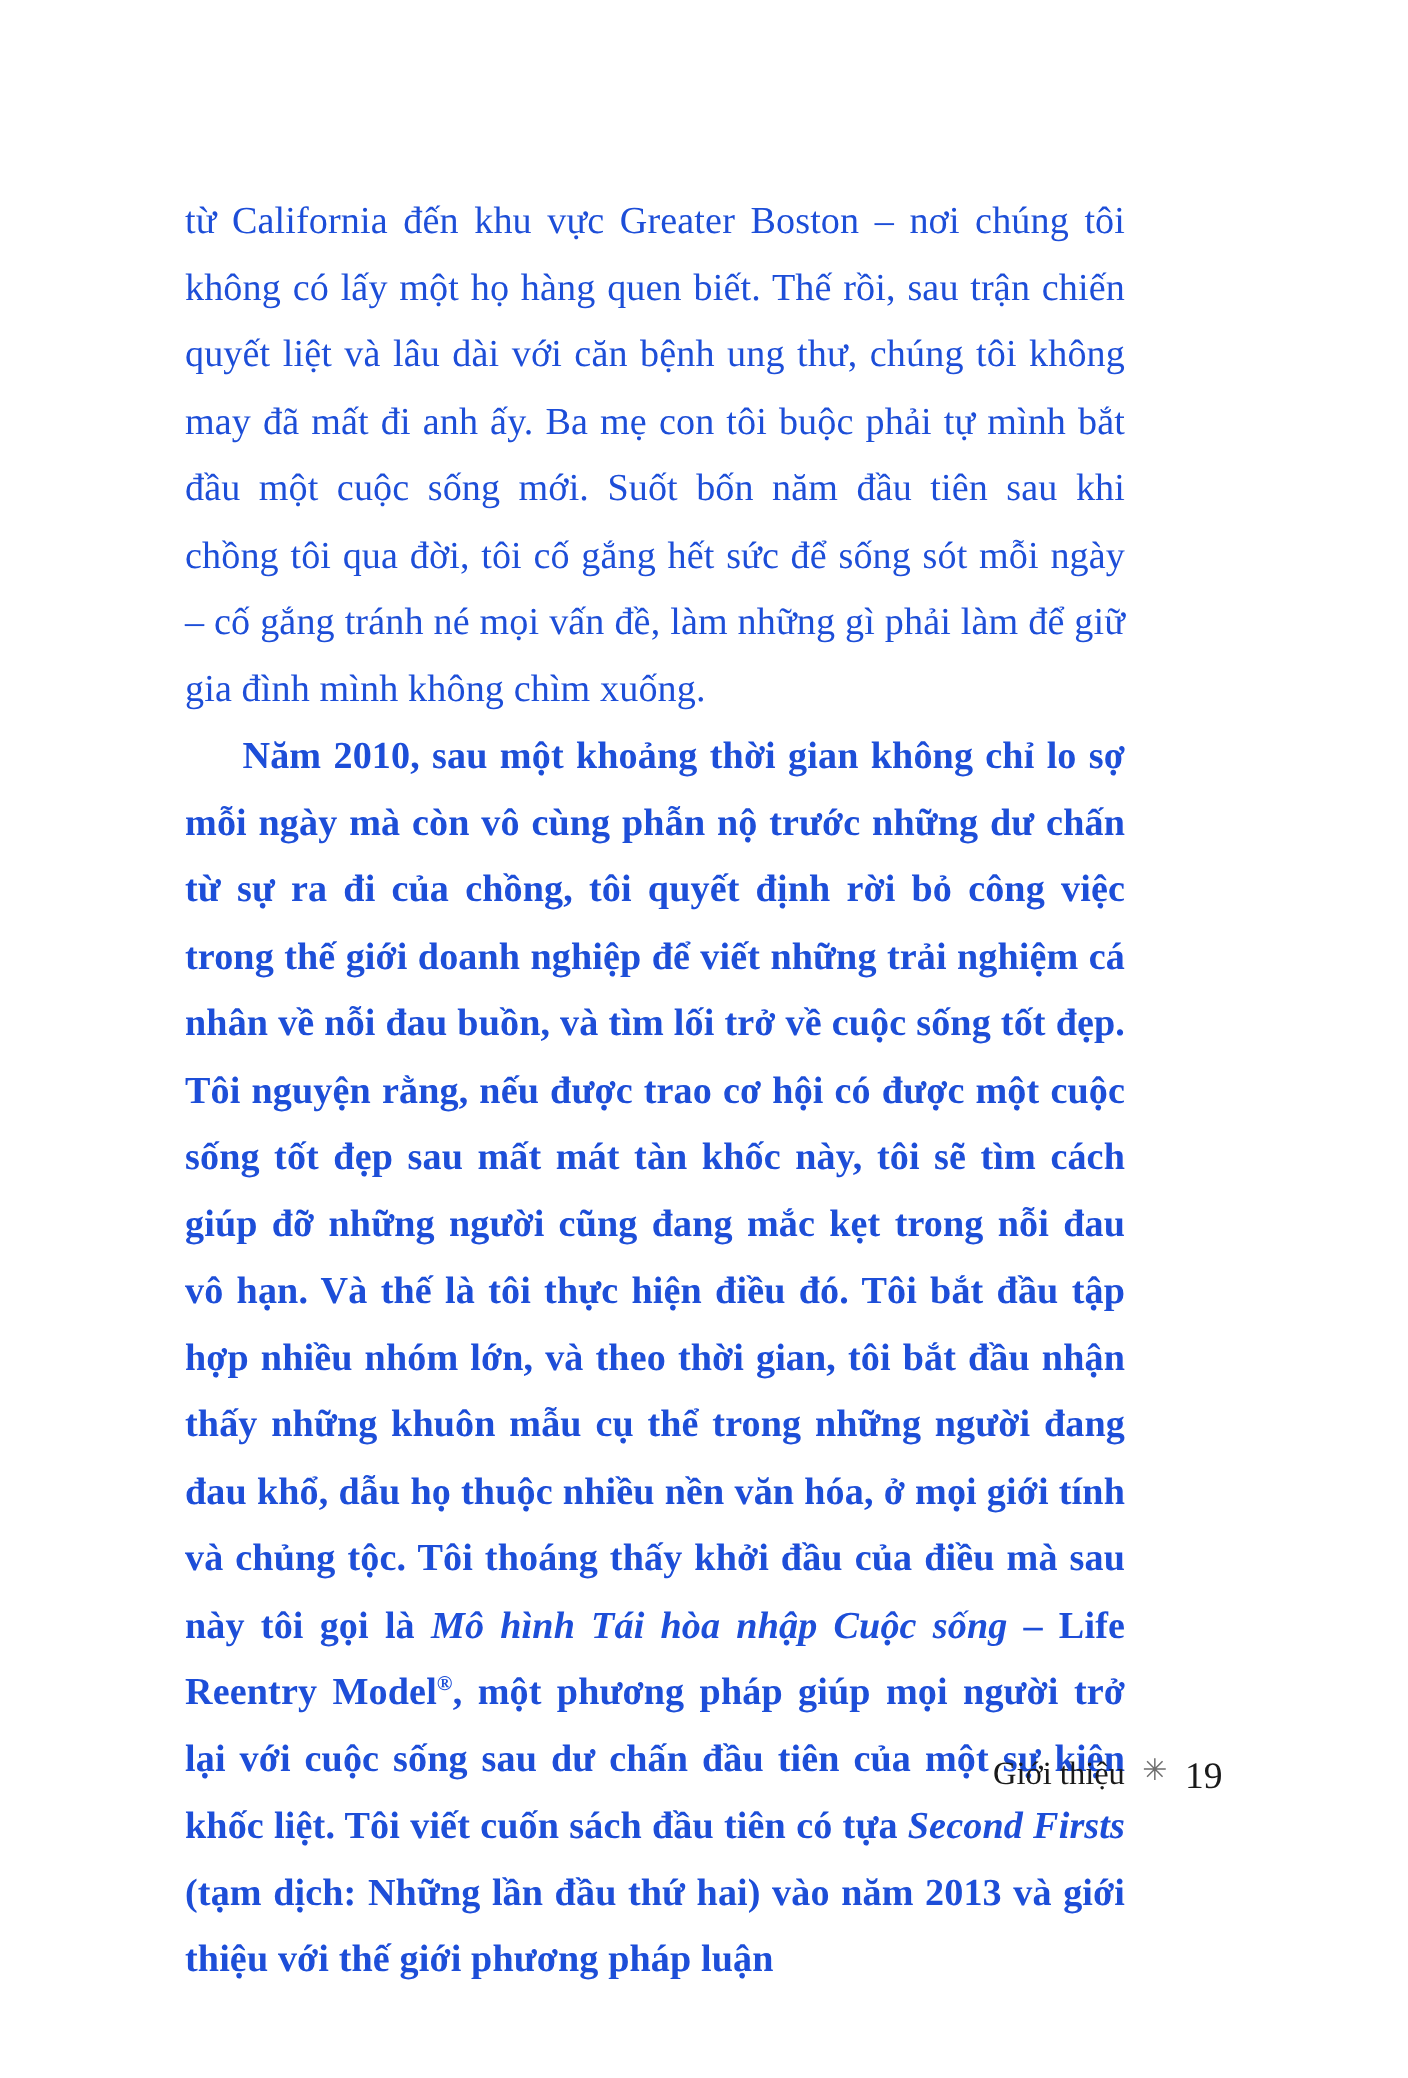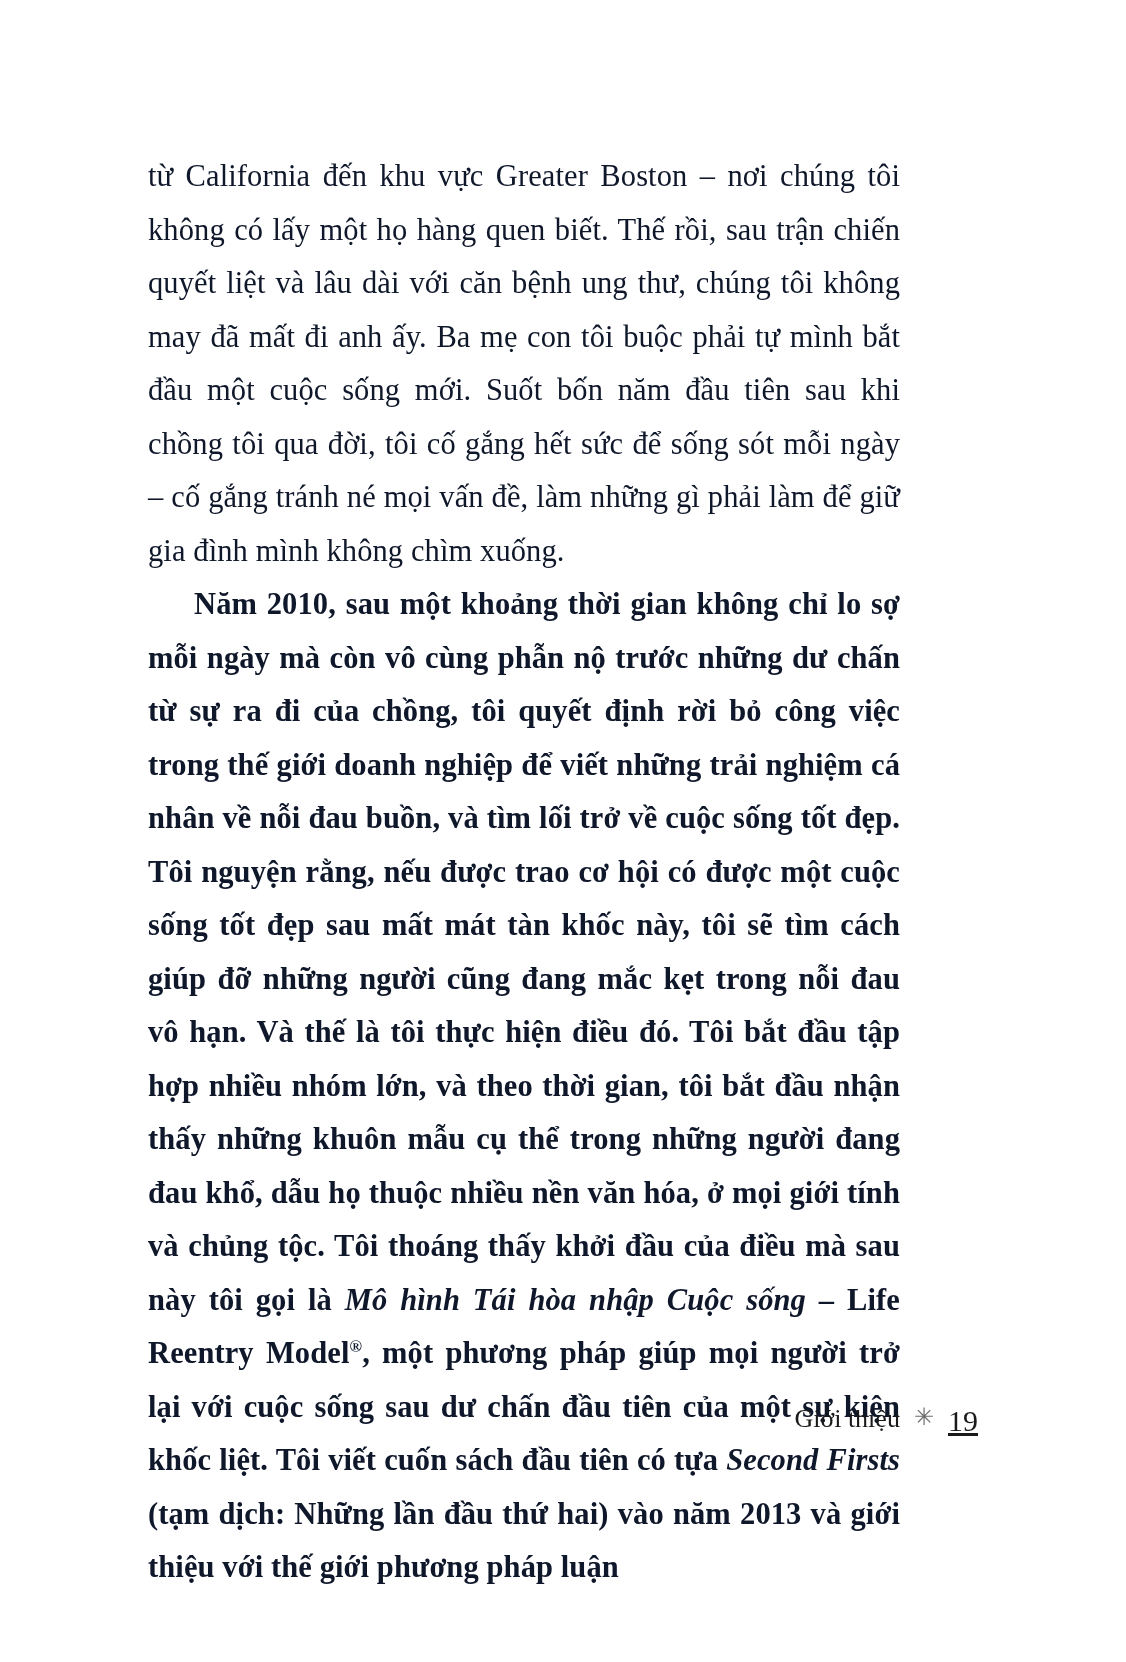--- a/index.html
+++ b/index.html
@@ -22,21 +22,21 @@
     left: 148px;
     top: 150px;
     width: 752px;
   }
   .para {
     margin: 0 0 0 0;
     font-size: 30.5px;
     line-height: 53.5px;
     text-align: justify;
     text-justify: inter-word;
-    color: #0f172a;
+    color: #1d4ed8;
     letter-spacing: 0.1px;
   }
   .para + .para {
     margin-top: 0px;
   }
   .indent {
     text-indent: 46px;
     font-weight: bold;
   }
   .it {
@@ -63,21 +63,20 @@
   }
   .footer .ornament {
     color: #6e6e6e;
     font-size: 24px;
     line-height: 1;
     position: relative;
     top: 1px;
   }
   .footer .pagenum {
     font-size: 30px;
-    text-decoration: underline;
   }
 </style>
 </head>
 <body>
 
 <div class="page">
 
   <div class="content">
 
     <p class="para">từ California đến khu vực Greater Boston – nơi chúng tôi không có lấy một họ hàng quen biết. Thế rồi, sau trận chiến quyết liệt và lâu dài với căn bệnh ung thư, chúng tôi không may đã mất đi anh ấy. Ba mẹ con tôi buộc phải tự mình bắt đầu một cuộc sống mới. Suốt bốn năm đầu tiên sau khi chồng tôi qua đời, tôi cố gắng hết sức để sống sót mỗi ngày – cố gắng tránh né mọi vấn đề, làm những gì phải làm để giữ gia đình mình không chìm xuống.</p>

